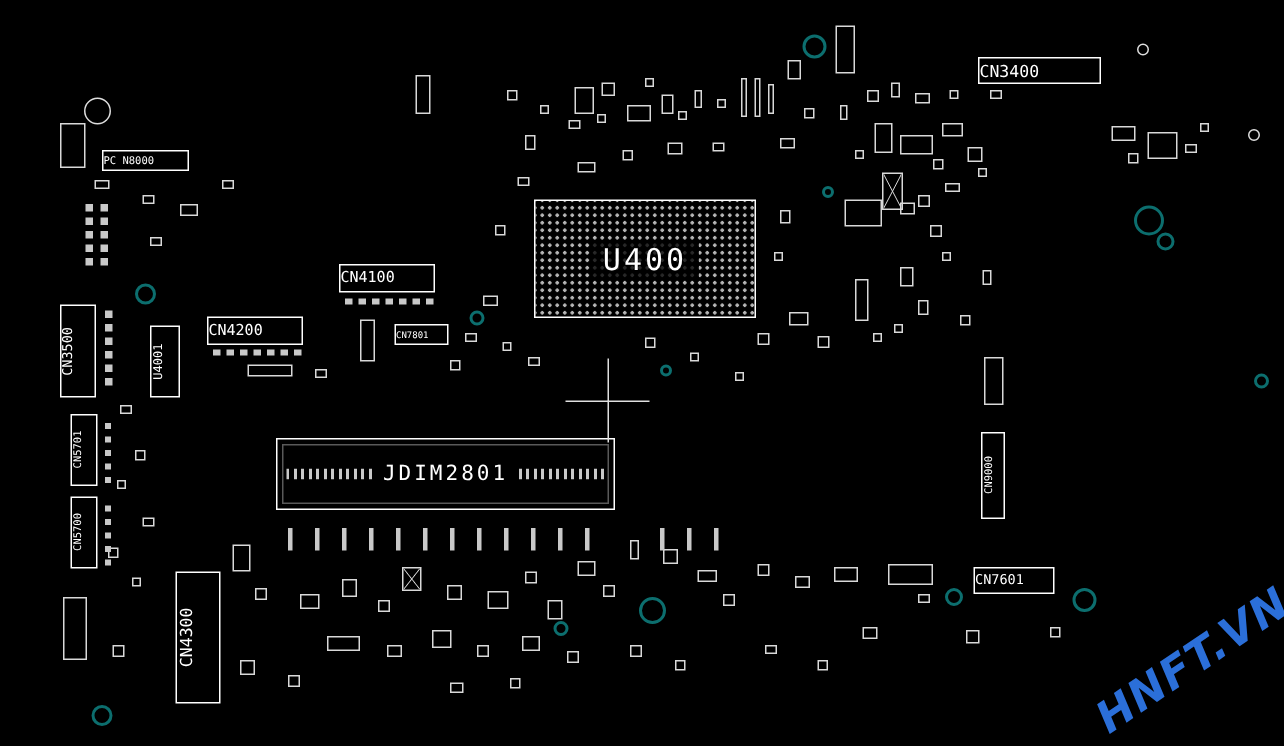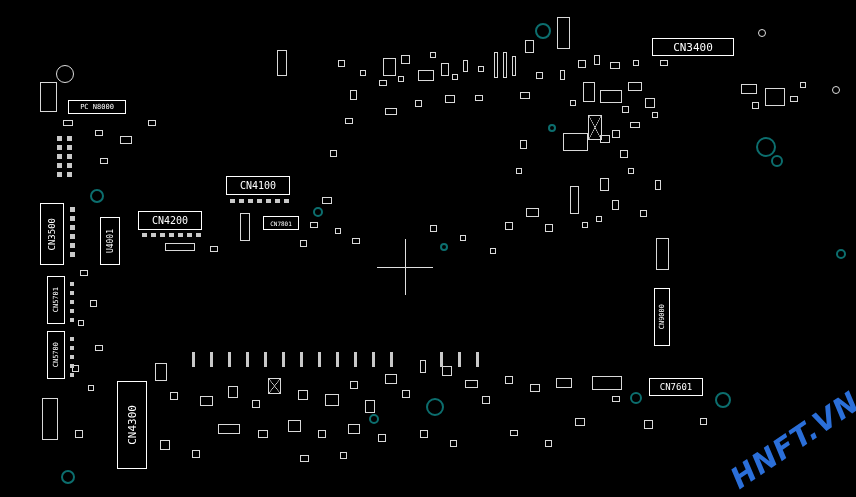--- a/index.html
+++ b/index.html
@@ -11,21 +11,21 @@
   .part.crossed{overflow:hidden;}
   .part.crossed::before{content:"";position:absolute;inset:0;
     background:
       linear-gradient(to top right, transparent calc(50% - 0.6px), #d9d9d9 50%, transparent calc(50% + 0.6px)),
       linear-gradient(to bottom right, transparent calc(50% - 0.6px), #d9d9d9 50%, transparent calc(50% + 0.6px));}
   .pin{position:absolute;background:#c9c9c9;}
   .circle{position:absolute;border-radius:50%;box-sizing:border-box;}
   .circle.teal{border:2px solid #0c6e6e;}
   .circle.white{border:1px solid #dedede;}
   .component{position:absolute;border:1px solid #fff;box-sizing:border-box;
-    display:flex;align-items:center;justify-content:center;color:#fff;white-space:nowrap;}
+    display:flex;align-items:center;color:#fff;white-space:nowrap;}
   .component.v span{writing-mode:vertical-rl;transform:rotate(180deg);}
   .cpu{position:absolute;border:1px solid #fff;box-sizing:border-box;
     background-image:radial-gradient(#b5b5b5 1px, transparent 1.2px);
     background-size:5px 5px;background-position:2px 2px;
     display:flex;align-items:center;justify-content:center;}
   .cpu .label{color:#fff;letter-spacing:2px;background:rgba(0,0,0,0.78);padding:1px 8px;}
   .dimm{position:absolute;border:1px solid #fff;box-sizing:border-box;
     display:flex;align-items:center;justify-content:center;}
   .dimm::before{content:"";position:absolute;inset:3px;border:1px solid rgba(255,255,255,0.35);}
   .dimm .fingers{position:absolute;left:6px;right:6px;top:50%;height:7px;transform:translateY(-50%);
@@ -273,15 +273,22 @@
     </div>
     <div class="component h" style="left: 263px; top: 216px; width: 36px; height: 14px; font-size: 6px;">
       <span>CN7801</span>
     </div>
     <div class="component h" style="left: 649px; top: 378px; width: 54px; height: 18px; font-size: 9px;">
       <span>CN7601</span>
     </div>
     <div class="component v" style="left: 654px; top: 288px; width: 16px; height: 58px; font-size: 7px;">
       <span>CN9000</span>
     </div>
+    <div class="cpu" style="left: 356px; top: 133px; width: 148px; height: 79px;">
+      <span class="label" style="font-size: 20px;">U400</span>
+    </div>
+    <div class="dimm" style="left: 184px; top: 292px; width: 226px; height: 48px;">
+      <div class="fingers"></div>
+      <span class="label" style="font-size: 14px;">JDIM2801</span>
+    </div>
     <div class="line" style="left: 377px; top: 267px; width: 56px; height: 1px;"></div>
     <div class="line" style="left: 405px; top: 239px; width: 1px; height: 56px;"></div>
   </div>
 
 </body></html>

